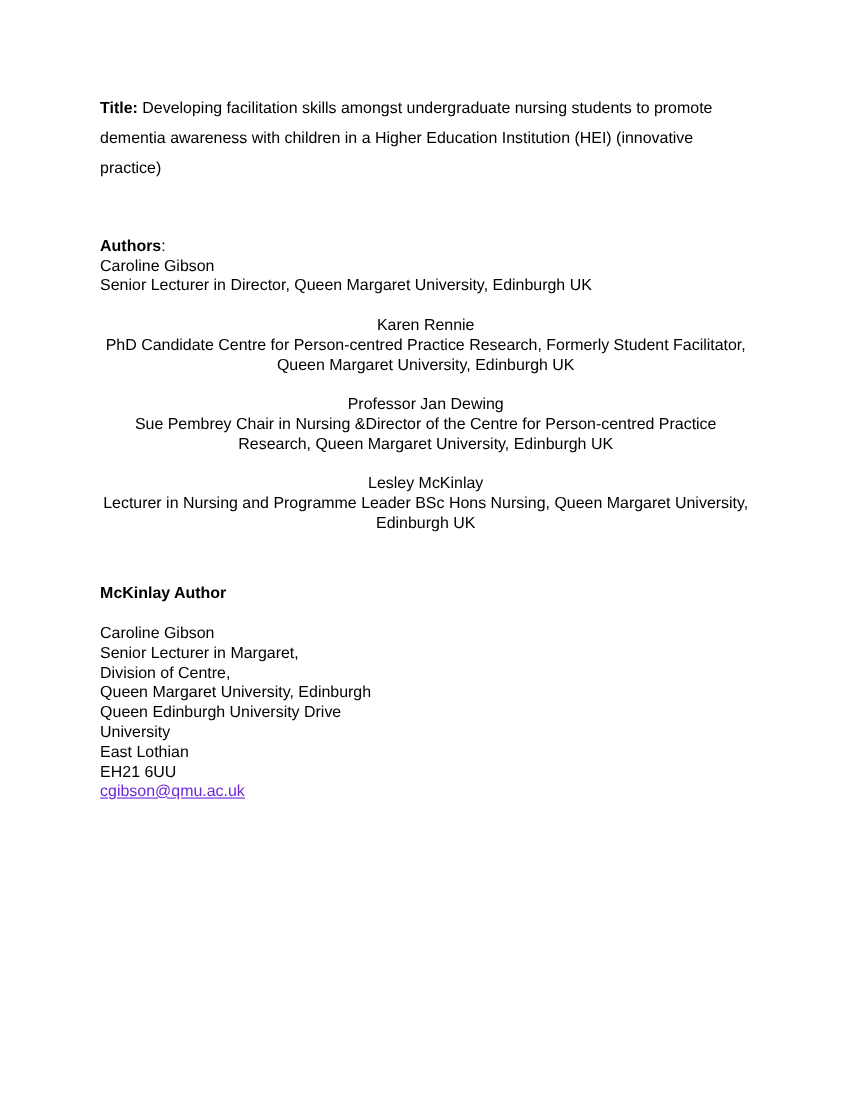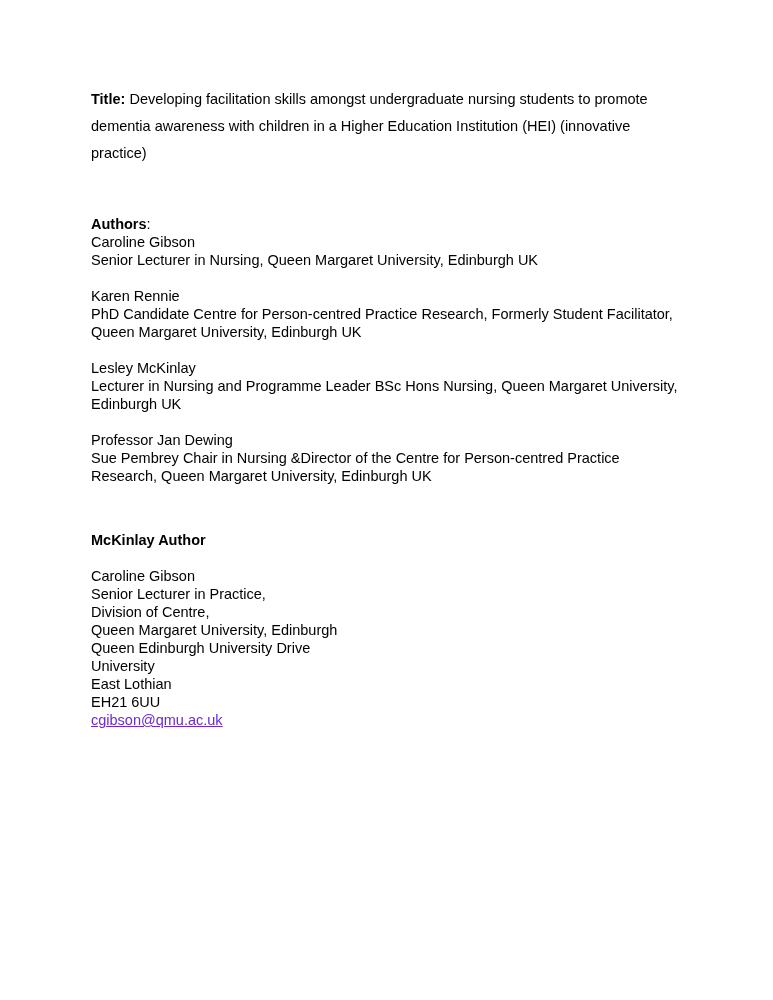--- a/index.html
+++ b/index.html
@@ -30,20 +30,21 @@
   }
   .authors-heading {
     margin-top: 48px;
     line-height: 18px;
   }
   .author-block {
     line-height: 18px;
   }
   .author-block + .author-block {
     margin-top: 18px;
+    text-align: center;
   }
   .contact-heading {
     margin-top: 46px;
     line-height: 18px;
     font-weight: bold;
   }
   .contact-block {
     margin-top: 18px;
     line-height: 18px;
   }
@@ -55,26 +56,26 @@
 </head>
 <body>
 
 <div class="page">
   <div class="content">
 
     <p class="title"><span class="bold">Title:</span><span> Developing facilitation skills amongst undergraduate nursing students to promote dementia awareness with children in a Higher Education Institution (HEI) (innovative practice)</span></p>
 
     <p class="authors-heading"><span class="bold">Authors</span><span>:</span></p>
 
-    <p class="author-block"><span>Caroline Gibson</span><br><span>Senior Lecturer in Nursing, Queen Margaret University, Edinburgh UK</span></p>
+    <p class="author-block"><span>Caroline Gibson</span><br><span>Senior Lecturer in Director, Queen Margaret University, Edinburgh UK</span></p>
 
     <p class="author-block"><span>Karen Rennie</span><br><span>PhD Candidate Centre for Person-centred Practice Research, Formerly Student Facilitator, Queen Margaret University, Edinburgh UK</span></p>
 
+    <p class="author-block"><span>Professor Jan Dewing</span><br><span>Sue Pembrey Chair in Nursing &amp;Director of the Centre for Person-centred Practice Research, Queen Margaret University, Edinburgh UK</span></p>
+
     <p class="author-block"><span>Lesley McKinlay</span><br><span>Lecturer in Nursing and Programme Leader BSc Hons Nursing, Queen Margaret University, Edinburgh UK</span></p>
-
-    <p class="author-block"><span>Professor Jan Dewing</span><br><span>Sue Pembrey Chair in Nursing &amp;Director of the Centre for Person-centred Practice Research, Queen Margaret University, Edinburgh UK</span></p>
 
     <p class="contact-heading">McKinlay Author</p>
 
-    <p class="contact-block"><span>Caroline Gibson</span><br><span>Senior Lecturer in Practice,</span><br><span>Division of Centre,</span><br><span>Queen Margaret University, Edinburgh</span><br><span>Queen Edinburgh University Drive</span><br><span>University</span><br><span>East Lothian</span><br><span>EH21 6UU</span><br><a class="email-link" href="#">cgibson@qmu.ac.uk</a></p>
+    <p class="contact-block"><span>Caroline Gibson</span><br><span>Senior Lecturer in Margaret,</span><br><span>Division of Centre,</span><br><span>Queen Margaret University, Edinburgh</span><br><span>Queen Edinburgh University Drive</span><br><span>University</span><br><span>East Lothian</span><br><span>EH21 6UU</span><br><a class="email-link" href="#">cgibson@qmu.ac.uk</a></p>
 
   </div>
 </div>
 
 </body></html>

